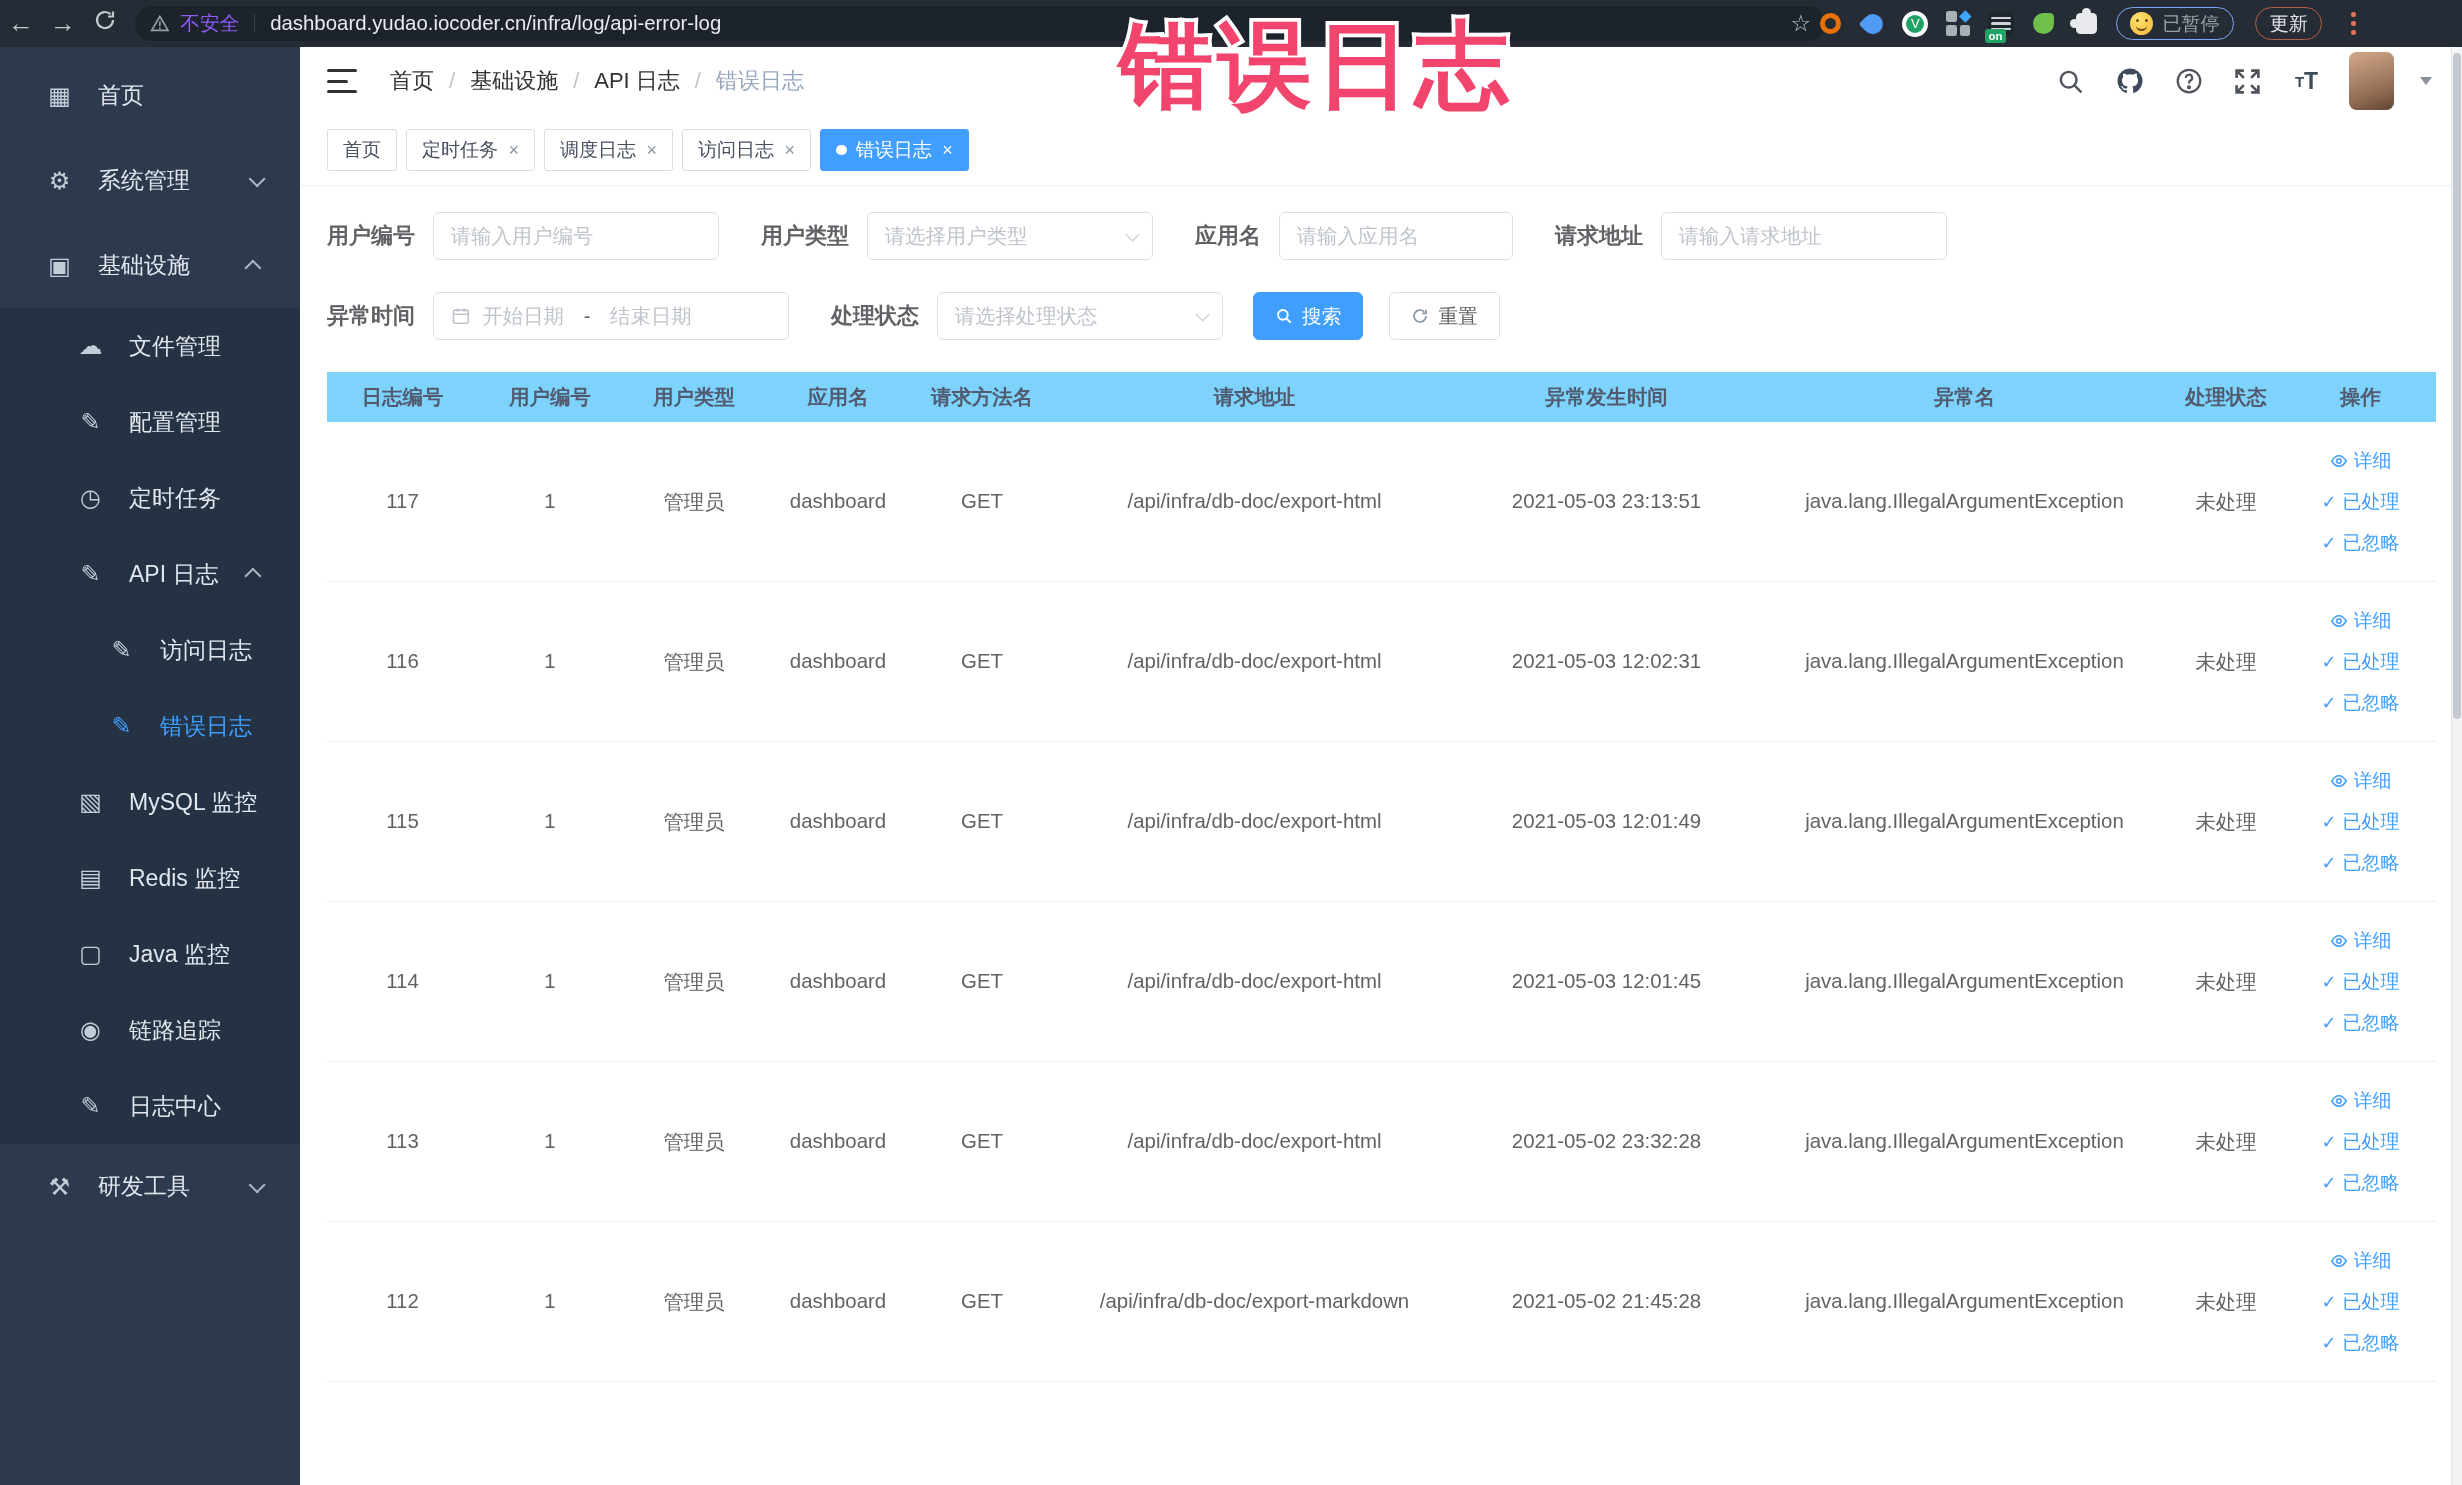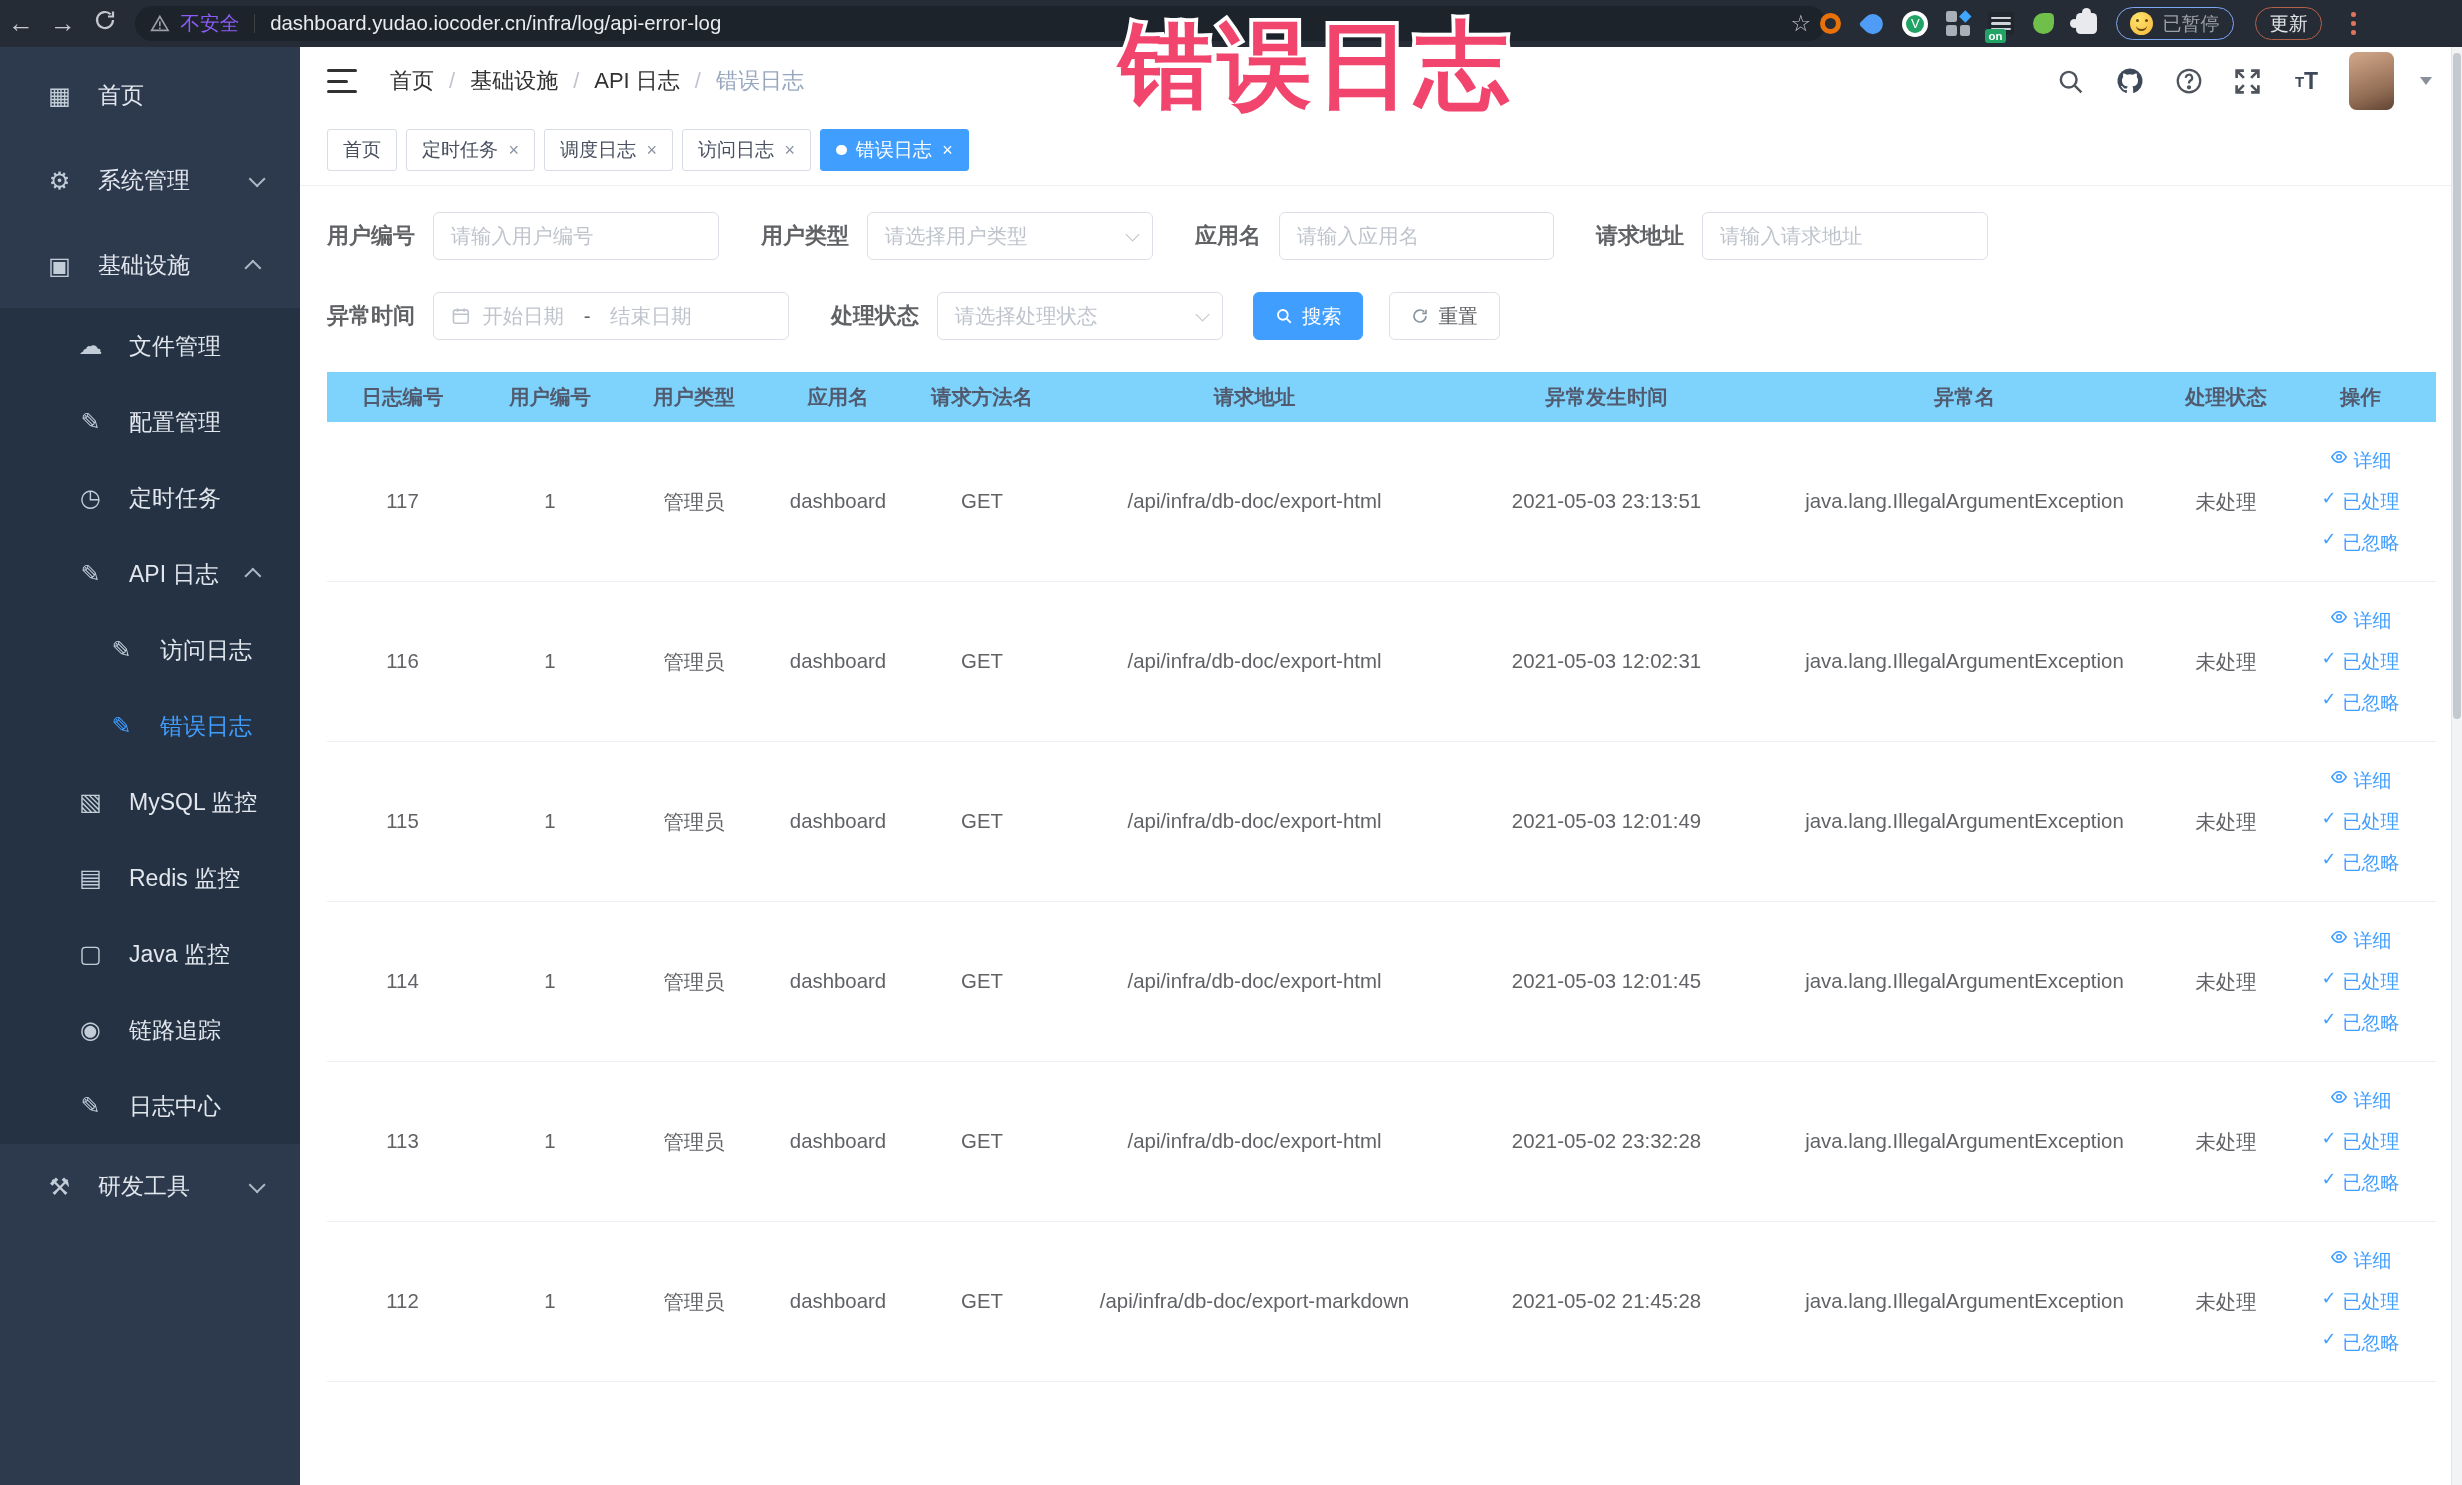--- a/index.html
+++ b/index.html
@@ -103,21 +103,21 @@
   .btn-export{height:44px;border-radius:6px;background:#fdf6ec;border:0.8px solid #f5dab1;color:#e6a23c;font-size:19.7px;display:flex;align-items:center;gap:9px;padding:0 19.7px;cursor:pointer}
   .tool-circles{display:flex;gap:13.6px}
   .circle-btn{width:42px;height:42px;border:0.8px solid #e4e7ed;border-radius:50%;display:flex;align-items:center;justify-content:center;color:#5f6672;background:#fff;cursor:pointer}
 
   
   .table{margin:19.7px 26px 0 27px}
   .thead{display:flex;align-items:center;background:#7dd3fc;height:50px;font-size:20.4px;font-weight:700;color:#515a6e}
   .cell{text-align:center;flex:0 0 auto;padding:0 4.5px;overflow:hidden;white-space:nowrap}
   .trow{display:flex;align-items:center;height:160px;border-bottom:0.8px solid #ebeef5;font-size:20.4px;color:#606266}
   .ops{display:flex;flex-direction:column;align-items:center;justify-content:center;gap:15px}
-  .op-link{color:#409eff;font-size:19px;display:flex;gap:6px;cursor:pointer;white-space:nowrap}
+  .op-link{color:#409eff;font-size:19px;display:flex;align-items:center;gap:6px;cursor:pointer;white-space:nowrap}
   .op-link svg{flex:0 0 auto}
   .chk{font-size:18px;line-height:1}
 
   
   .overlay-title{position:absolute;left:1119px;top:3px;z-index:50;font-size:94px;font-weight:800;letter-spacing:4.5px;color:#f2456d;-webkit-text-stroke:7.6px #fff;paint-order:stroke fill;white-space:nowrap}
 
   
   .vscroll{position:absolute;right:0;top:47px;width:11.4px;bottom:0;background:#f1f3f4;border-left:0.8px solid #e2e4e8;z-index:6}
   .vthumb{position:absolute;left:1.5px;right:1.5px;top:6px;height:666px;background:#c4c8cf;border-radius:6px}
 </style>
@@ -340,21 +340,21 @@
           <span>请输入用户编号</span>
         </div>
       <span class="gap"></span>
       <span class="f-label">用户类型</span>
       <div class="inp sel" style="width:286px">
           <span>请选择用户类型</span>
           <span class="sel-caret"></span>
         </div>
       <span class="gap"></span>
       <span class="f-label">应用名</span>
-      <div class="inp" style="width:275px">
+      <div class="inp" style="width:234px">
           <span>请输入应用名</span>
         </div>
       <span class="gap"></span>
       <span class="f-label">请求地址</span>
       <div class="inp" style="width:286px">
           <span>请输入请求地址</span>
         </div>
     </div>
     <div class="f-row">
       <span class="f-label">异常时间</span>

